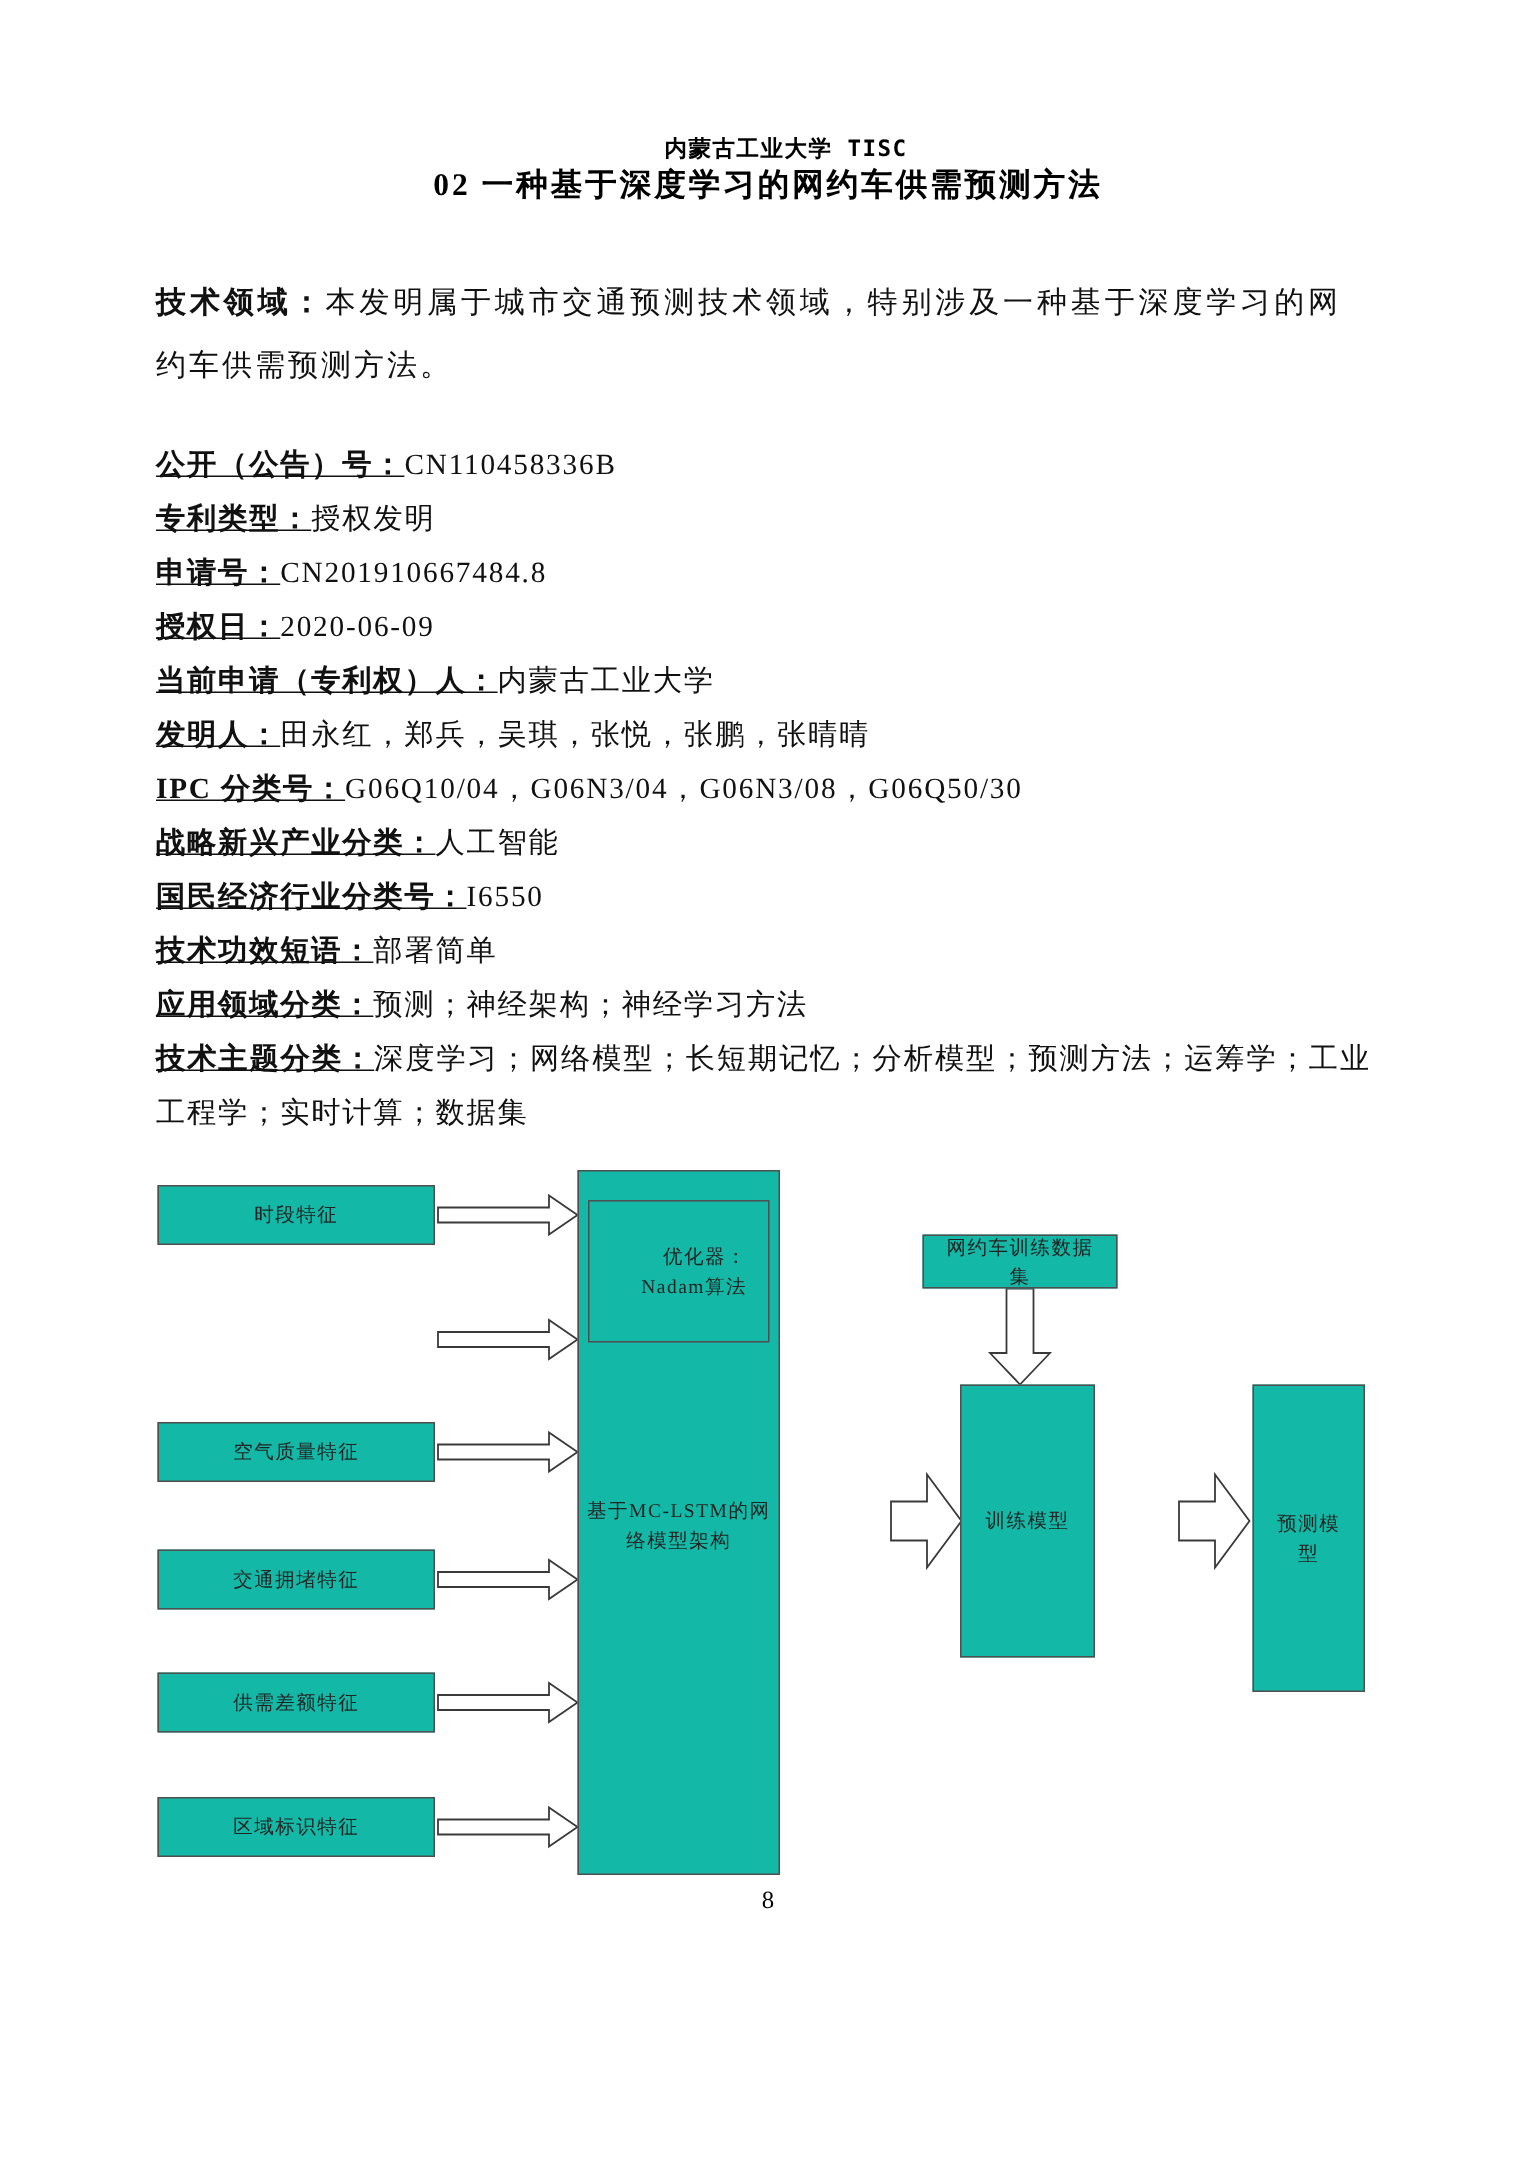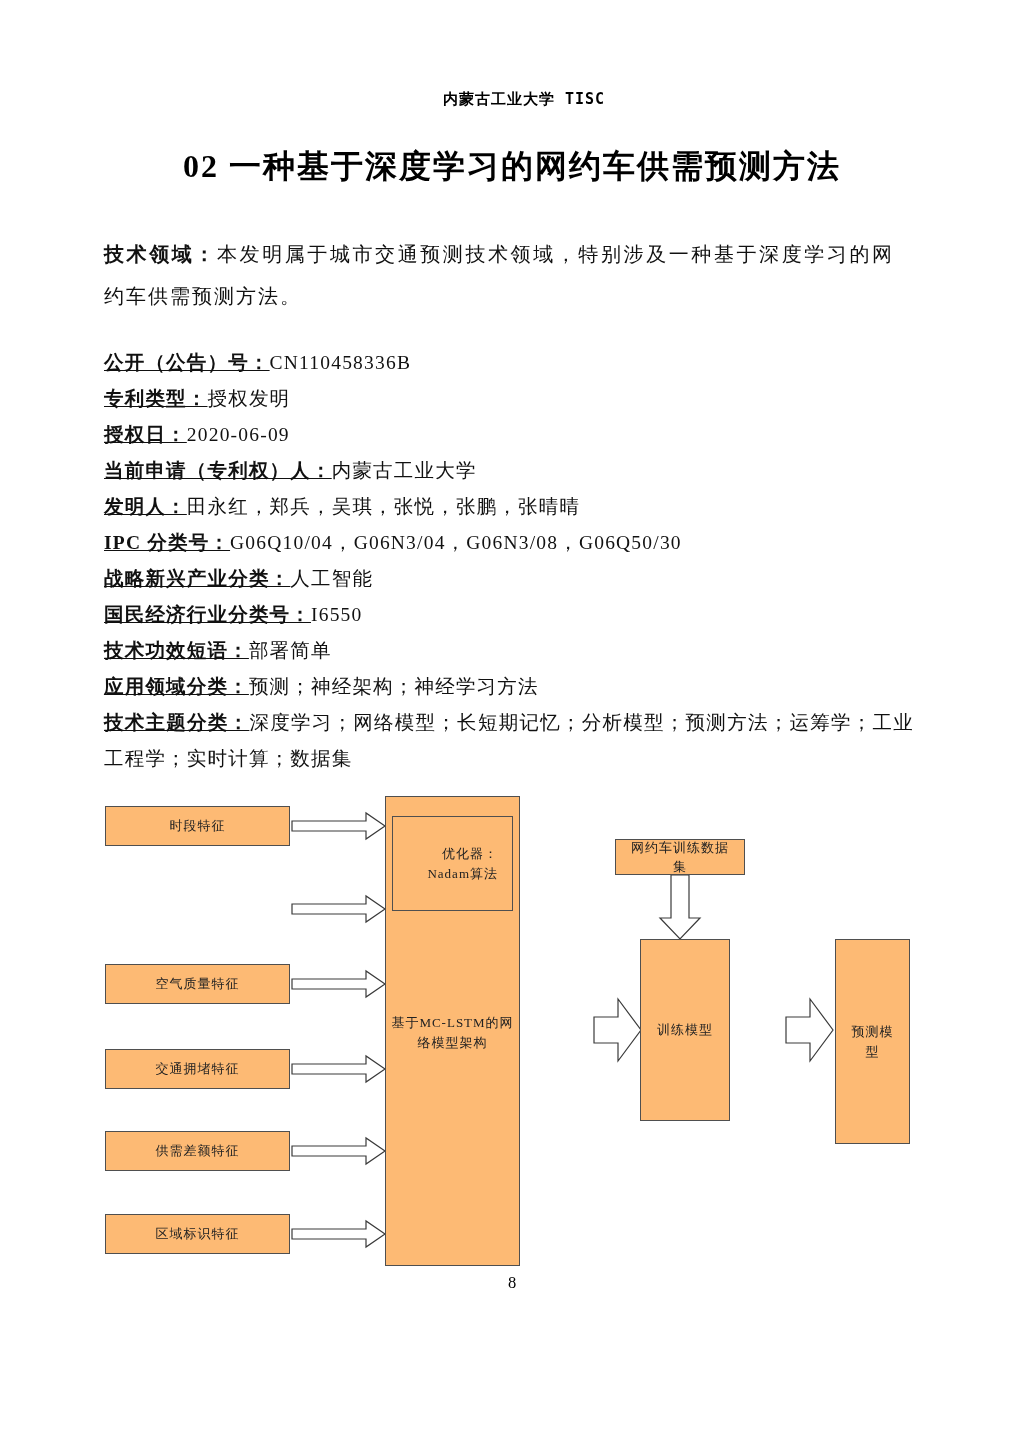--- a/index.html
+++ b/index.html
@@ -8,36 +8,36 @@
     width:1024px; height:1448px;
     font-family:"Liberation Serif","DejaVu Serif",serif;
     color:#111; overflow:hidden; position:relative;
   }
   .header {
     text-align:center; padding-top:90px;
     font-family:"DejaVu Sans Mono","Liberation Mono",monospace;
     font-size:15px; font-weight:bold; letter-spacing:1px; color:#000;padding-left:24px;
   }
   .title {
-    text-align:center; font-size:32px; font-weight:bold;
-    margin-top:36px; letter-spacing:2px; color:#000;
+    text-align:center; font-size:21px; font-weight:bold;
+    letter-spacing:2px; color:#000;
   }
   .content { margin-left:104px; margin-right:110px; }
   .tech {
     margin-top:44px; font-size:20px; line-height:2.1;
     letter-spacing:2px; text-align:justify; padding-right:20px;
   }
   .tech .label { font-weight:bold; }
   .fields { margin-top:28px; font-size:19.5px; letter-spacing:1.2px; }
   .field-row { line-height:36px; text-align:justify; }
   .field-row .label { font-weight:bold;text-decoration:underline; }
   .diagram { position:relative; width:1024px; height:478px; margin-top:14px; }
   .arrow-layer { position:absolute; left:0; top:0; width:1024px; height:478px; }
   .dbox {
-    position:absolute; border:1px solid #4f4f4f; background:#fdba74;
+    position:absolute; border:1px solid #4f4f4f; background:#14b8a6;
     display:flex; align-items:center; justify-content:center;
     text-align:center; font-size:13px; letter-spacing:1px; line-height:1.5;
     color:#222; padding:14px;
   }
   .input-box { left:105px; width:185px; height:40px; }
   .ib0 { top:15px; }  .ib1 { top:98px; }  .ib2 { top:173px; }
   .ib3 { top:258px; } .ib4 { top:340px; } .ib5 { top:423px; }
   .central-box { left:385px; top:5px; width:135px; height:470px; display:block; }
   .opt-box { left:392px; top:25px; width:121px; height:95px;text-align:right; }
   .net-label {
@@ -60,20 +60,21 @@
 
   <h1 class="title">02 一种基于深度学习的网约车供需预测方法</h1>
 
   <div class="content">
 
     <p class="tech"><span class="label">技术领域：</span><span>本发明属于城市交通预测技术领域，特别涉及一种基于深度学习的网约车供需预测方法。</span></p>
 
     <div class="fields">
       <div class="field-row"><span class="label">公开（公告）号：</span><span class="value">CN110458336B</span></div>
       <div class="field-row"><span class="label">专利类型：</span><span class="value">授权发明</span></div>
+      <div class="field-row"><span class="label">申请号：</span><span class="value">CN201910667484.8</span></div>
       <div class="field-row"><span class="label">授权日：</span><span class="value">2020-06-09</span></div>
       <div class="field-row"><span class="label">当前申请（专利权）人：</span><span class="value">内蒙古工业大学</span></div>
       <div class="field-row"><span class="label">发明人：</span><span class="value">田永红，郑兵，吴琪，张悦，张鹏，张晴晴</span></div>
       <div class="field-row"><span class="label">IPC 分类号：</span><span class="value">G06Q10/04，G06N3/04，G06N3/08，G06Q50/30</span></div>
       <div class="field-row"><span class="label">战略新兴产业分类：</span><span class="value">人工智能</span></div>
       <div class="field-row"><span class="label">国民经济行业分类号：</span><span class="value">I6550</span></div>
       <div class="field-row"><span class="label">技术功效短语：</span><span class="value">部署简单</span></div>
       <div class="field-row"><span class="label">应用领域分类：</span><span class="value">预测；神经架构；神经学习方法</span></div>
       <div class="field-row"><span class="label">技术主题分类：</span><span class="value">深度学习；网络模型；长短期记忆；分析模型；预测方法；运筹学；工业工程学；实时计算；数据集</span></div>
     </div>

